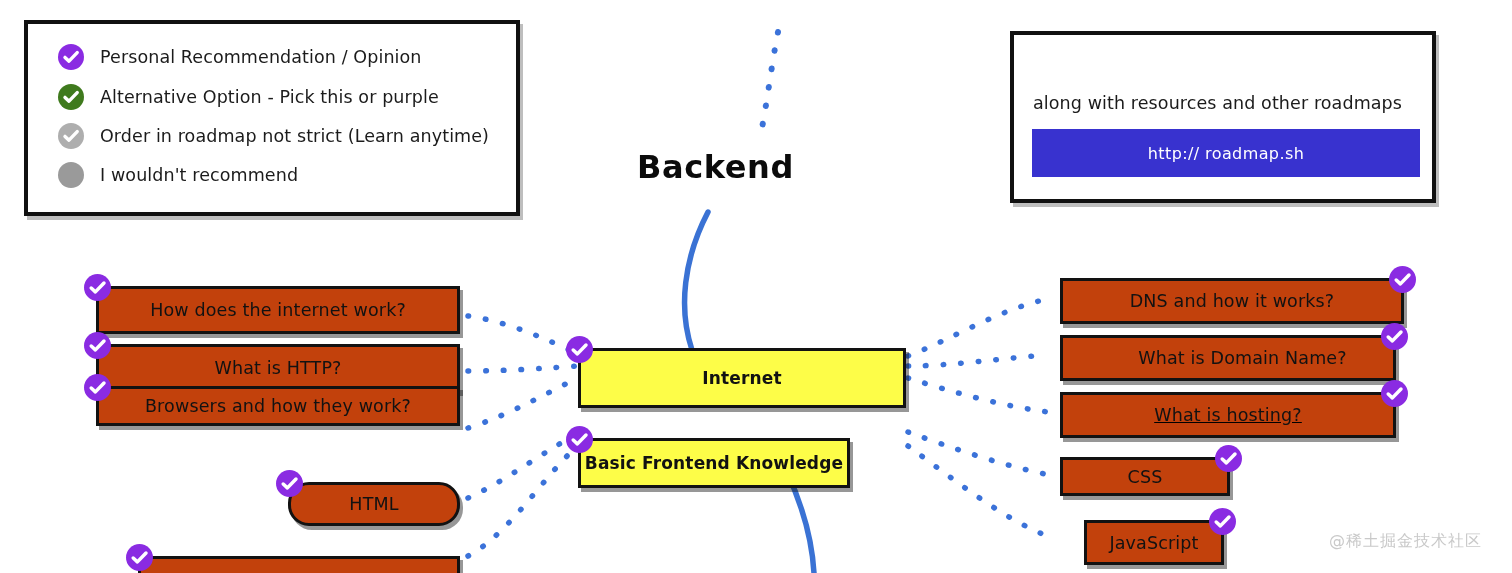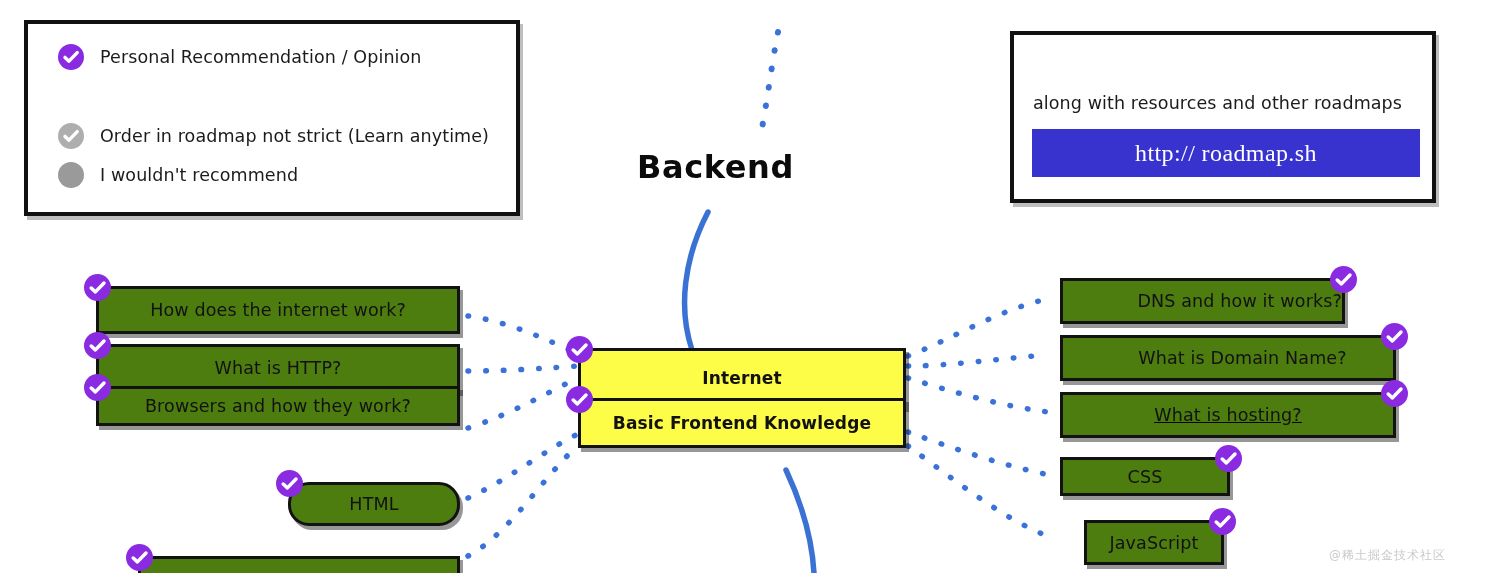--- a/index.html
+++ b/index.html
@@ -79,24 +79,23 @@
     left: 18px; top: 94px;
     width: 388px; height: 48px;
     background: #3832cf;
     display: flex;
     align-items: center;
     justify-content: center;
     cursor: pointer;
   }
   #url-button-label {
     color: #ffffff;
-    font-size: 24px;
+    font-size: 16px;
     letter-spacing: 0.4px;
     font-weight: 500;
-    font-family: Liberation Serif, serif;
   }
 
   
   #center-title {
     position: absolute;
     left: 637px; top: 148px;
     font-size: 32px;
     font-weight: bold;
     color: #0b0b0b;
     letter-spacing: 0.6px;
@@ -113,39 +112,39 @@
     justify-content: center;
     box-shadow: 3px 4px 0 rgba(25,25,25,0.45);
     cursor: pointer;
   }
   .node-label {
     font-size: 17.5px;
     color: #121212;
     white-space: nowrap;
     letter-spacing: 0.15px;
   }
-  .node.tan  { background: #4d7c0f; }
+  .node.tan  { background: #c2410c; }
   .node.yellow { background: #fdfd48; }
   .node.yellow .node-label { font-weight: bold; font-size: 17px; }
 
   .node-badge {
     position: absolute;
     width: 27px; height: 27px;
     border-radius: 50%;
     background: #8a2be2;
     z-index: 6;
   }
   .node-badge.left  { left: -15px; top: -15px; }
   .node-badge.right { right: -15px; top: -15px; }
   .node-badge svg { position: absolute; left: 0; top: 0; }
 
   #watermark {
     position: absolute;
-    left: 1329px; top: 547px;
-    font-size: 12px;
+    left: 1329px; top: 531px;
+    font-size: 16px;
     color: #c9c9c9;
     white-space: nowrap;
     letter-spacing: 1px;
   }
 </style>
 </head>
 <body>
 
 <div id="stage">
 
@@ -177,20 +176,28 @@
 
     <div class="legend-row" style="top:18px;">
       <span class="badge" style="background:#8a2be2;">
         <svg width="26" height="26" viewBox="0 0 26 26">
             <path d="M7 13.4 L11 17.2 L19.2 8.6" fill="none" stroke="#ffffff" stroke-width="3.4" stroke-linecap="round" stroke-linejoin="round"></path>
           </svg>
       </span>
       <span class="legend-label">Personal Recommendation / Opinion</span>
     </div>
 
+    <div class="legend-row" style="top:58px;">
+      <span class="badge" style="background:#3f7a1d;">
+        <svg width="26" height="26" viewBox="0 0 26 26">
+            <path d="M7 13.4 L11 17.2 L19.2 8.6" fill="none" stroke="#ffffff" stroke-width="3.4" stroke-linecap="round" stroke-linejoin="round"></path>
+          </svg>
+      </span>
+      <span class="legend-label">Alternative Option - Pick this or purple</span>
+    </div>
 
     <div class="legend-row" style="top:97px;">
       <span class="badge" style="background:#aeaeae;">
         <svg width="26" height="26" viewBox="0 0 26 26">
             <path d="M7 13.4 L11 17.2 L19.2 8.6" fill="none" stroke="#ffffff" stroke-width="3.4" stroke-linecap="round" stroke-linejoin="round"></path>
           </svg>
       </span>
       <span class="legend-label">Order in roadmap not strict (Learn anytime)</span>
     </div>
 
@@ -256,30 +263,30 @@
 
   <div class="node yellow" style="left:578px; top:348px; width:328px; height:60px;">
     <span class="node-badge left">
       <svg width="27" height="27" viewBox="0 0 27 27">
           <path d="M7.2 14 L11.4 17.9 L20 9" fill="none" stroke="#ffffff" stroke-width="3.5" stroke-linecap="round" stroke-linejoin="round"></path>
         </svg>
     </span>
     <span class="node-label">Internet</span>
   </div>
 
-  <div class="node yellow" style="left:578px; top:398px; width:328px; height:50px;">
+  <div class="node yellow" style="left:578px; top:438px; width:272px; height:50px;">
     <span class="node-badge left">
       <svg width="27" height="27" viewBox="0 0 27 27">
           <path d="M7.2 14 L11.4 17.9 L20 9" fill="none" stroke="#ffffff" stroke-width="3.5" stroke-linecap="round" stroke-linejoin="round"></path>
         </svg>
     </span>
     <span class="node-label">Basic Frontend Knowledge</span>
   </div>
 
-  <div class="node tan" style="left:1060px; top:278px; width:285px; height:46px;justify-content:flex-end;">
+  <div class="node tan" style="left:1060px; top:278px; width:344px; height:46px;">
     <span class="node-badge right">
       <svg width="27" height="27" viewBox="0 0 27 27">
           <path d="M7.2 14 L11.4 17.9 L20 9" fill="none" stroke="#ffffff" stroke-width="3.5" stroke-linecap="round" stroke-linejoin="round"></path>
         </svg>
     </span>
     <span class="node-label">DNS and how it works?</span>
   </div>
 
   <div class="node tan" style="left:1060px; top:335px; width:336px; height:46px;padding-left:29px;">
     <span class="node-badge right">

